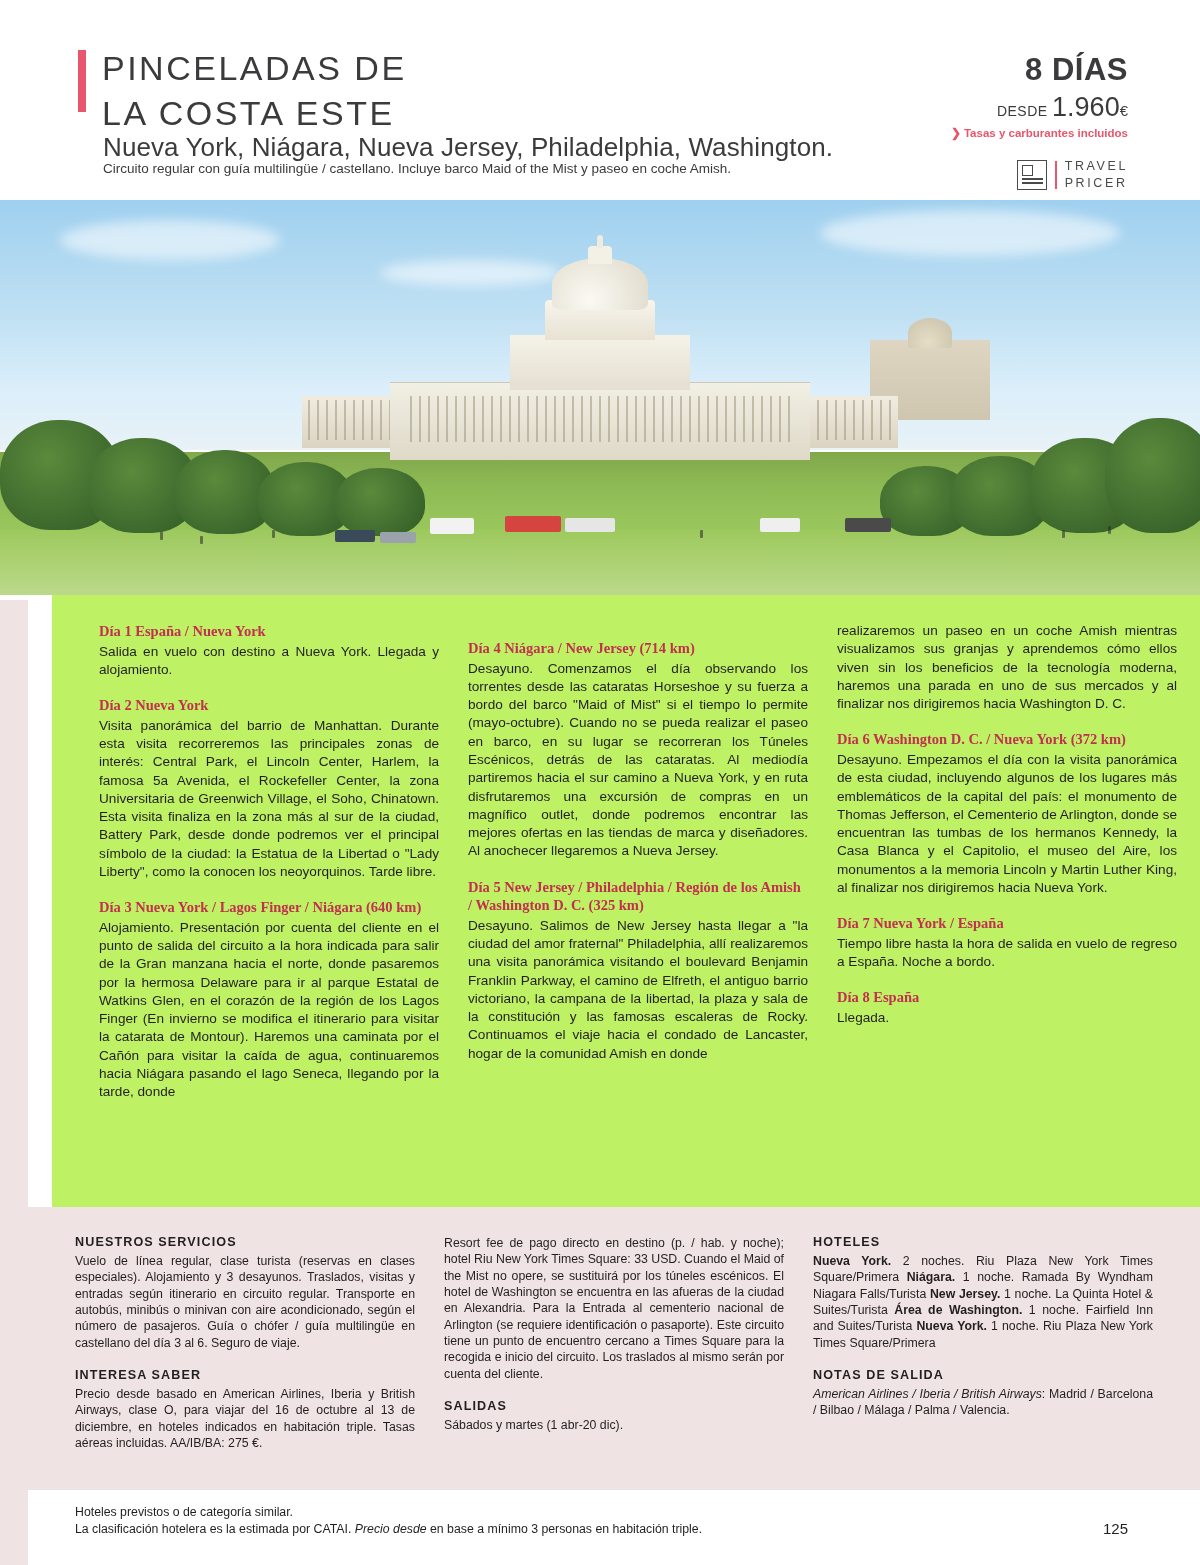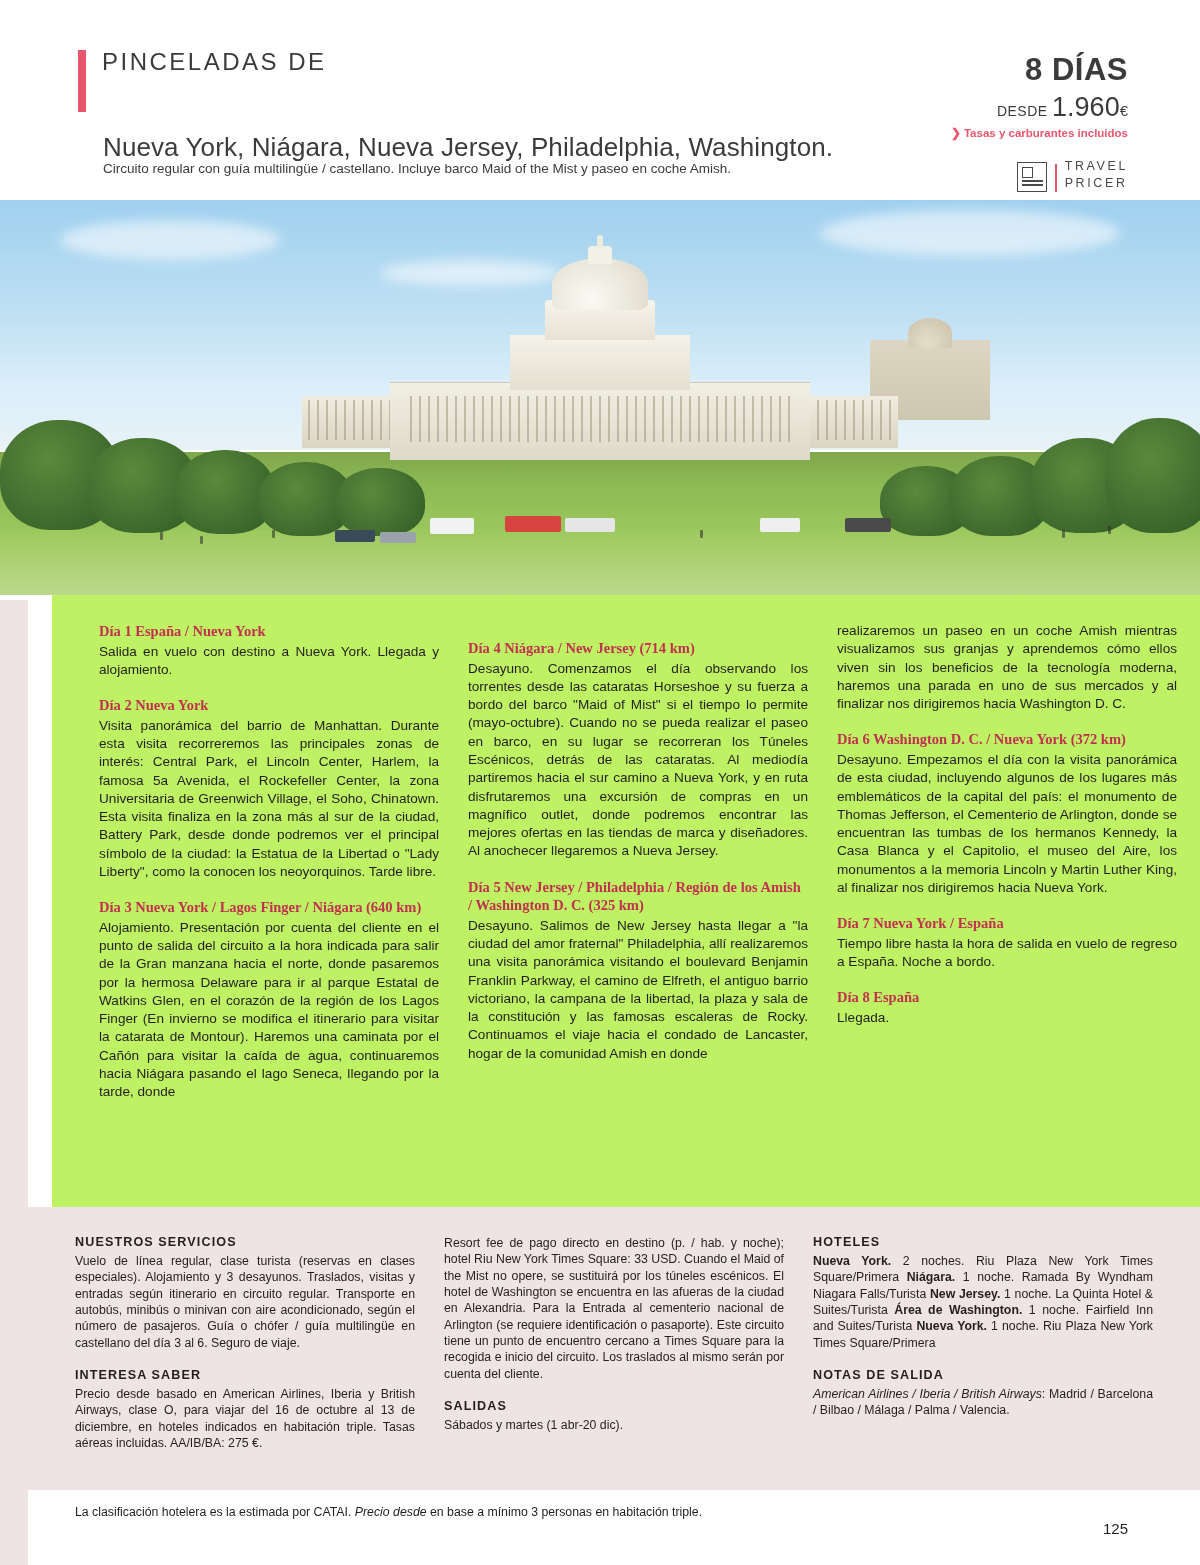--- a/index.html
+++ b/index.html
@@ -42,21 +42,21 @@
   }
   .title-bar {
     position: absolute;
     left: 50px; top: 50px;
     width: 8px; height: 62px;
     background: #e8566d;
   }
   .main-title {
     position: absolute;
     left: 74px; top: 46px;
-    font-size: 24px;
+    font-size: 34px;
     letter-spacing: 2.5px;
     line-height: 1.32;
     color: #3b3b3d;
     font-weight: 400;
   }
   .subtitle {
     position: absolute;
     left: 75px; top: 132px;
     font-size: 26px;
     color: #3b3b3d;
@@ -97,21 +97,21 @@
   }
   .tasas .arrow {
     color: #e8566d;
     font-size: 12px;
     margin-right: 3px;
   }
   .brand {
     position: absolute;
     right: 72px; top: 158px;
     display: flex;
-    align-items: flex-end;
+    align-items: center;
     gap: 8px;
   }
   .brand-mark {
     width: 30px; height: 30px;
     border: 1.6px solid #4a4a4c;
     position: relative;
   }
   .brand-mark:before {
     content: "";
     position: absolute; left: 4px; top: 4px;
@@ -318,20 +318,21 @@
 
 <div class="page">
 
   <div class="left-rail"></div>
   <div class="left-rail-2"></div>
 
   <div class="header">
     <div class="title-bar"></div>
     <div class="main-title">
       <div>PINCELADAS DE</div>
+      <div>LA COSTA ESTE</div>
     </div>
     <div class="subtitle">Nueva York, Niágara, Nueva Jersey, Philadelphia, Washington.</div>
     <div class="subsubtitle">Circuito regular con guía multilingüe / castellano. Incluye barco Maid of the Mist y paseo en coche Amish.</div>
 
     <div class="days">8 DÍAS</div>
     <div class="price-row">
       <span class="price-desde">DESDE</span>
       <span class="price-val">1.960</span><span class="price-eur">€</span>
     </div>
     <div class="tasas">
@@ -475,18 +476,19 @@
         <p class="svc-p">
           <i>American Airlines / Iberia / British Airways</i><span>: Madrid / Barcelona / Bilbao / Málaga / Palma / Valencia.</span>
         </p>
       </div>
 
     </div>
   </div>
 
   <div class="footer">
     <div class="foot-text">
+      <div>Hoteles previstos o de categoría similar.</div>
       <div><span>La clasificación hotelera es la estimada por CATAI. </span><i>Precio desde</i><span> en base a mínimo 3 personas en habitación triple.</span></div>
     </div>
     <div class="page-num">125</div>
   </div>
 
 </div>
 
 </body></html>

